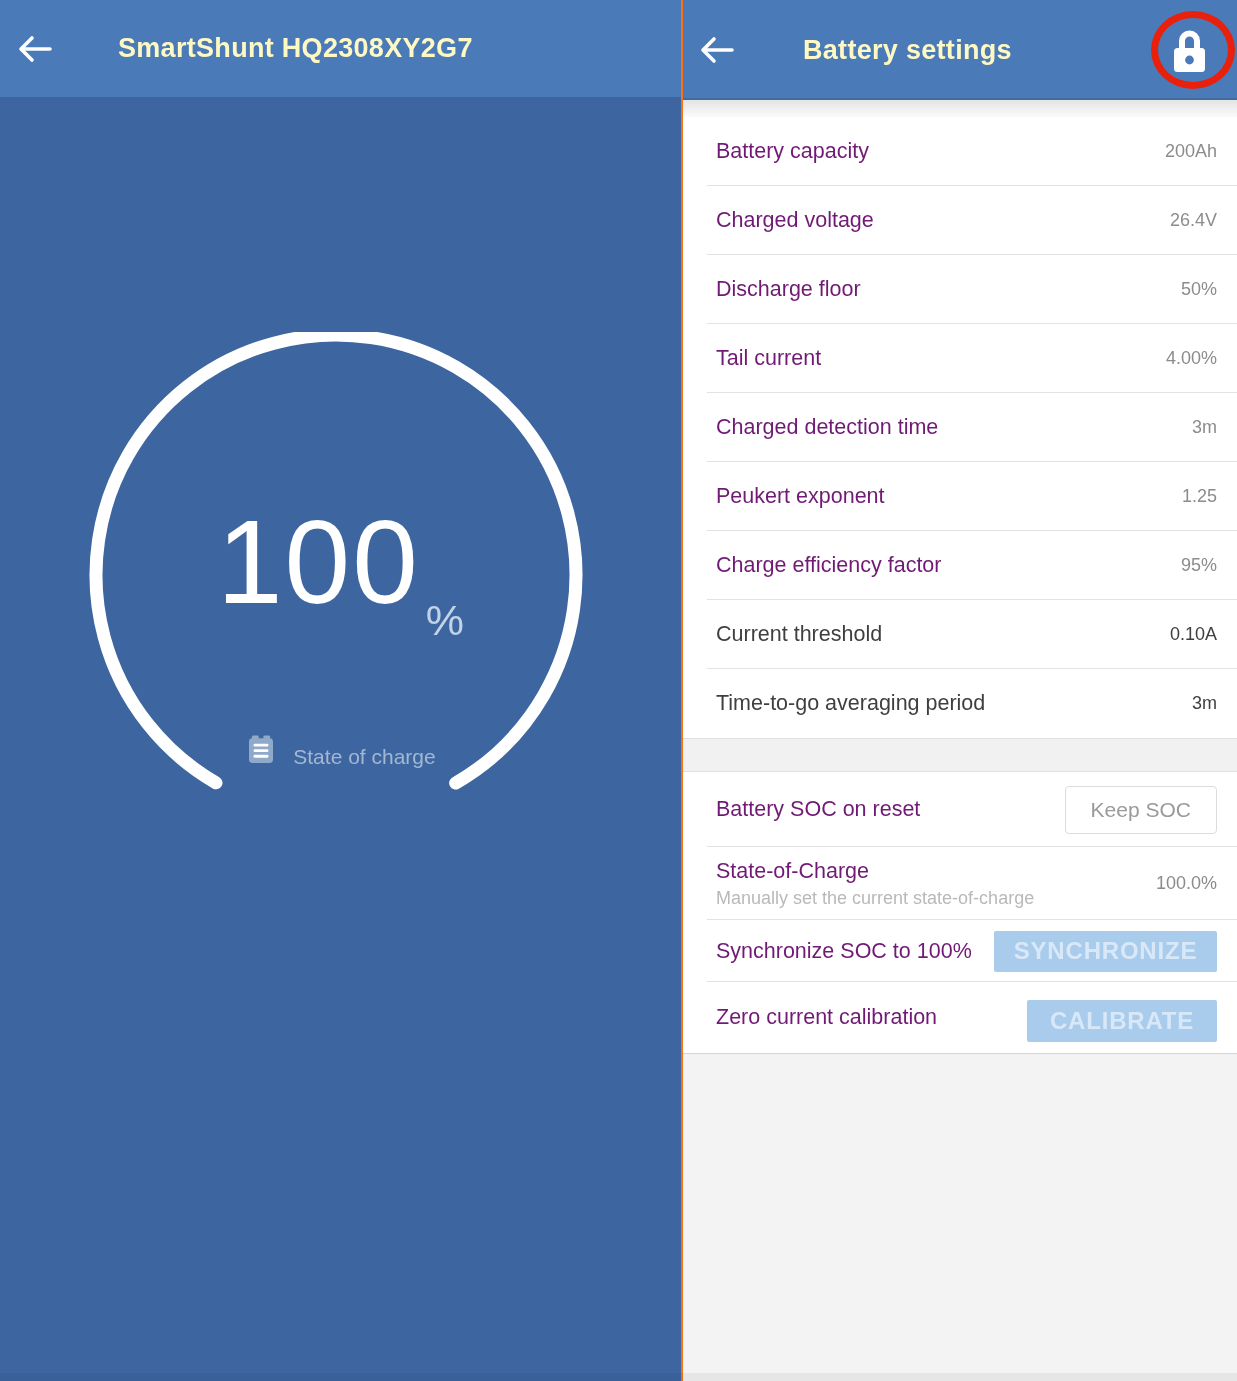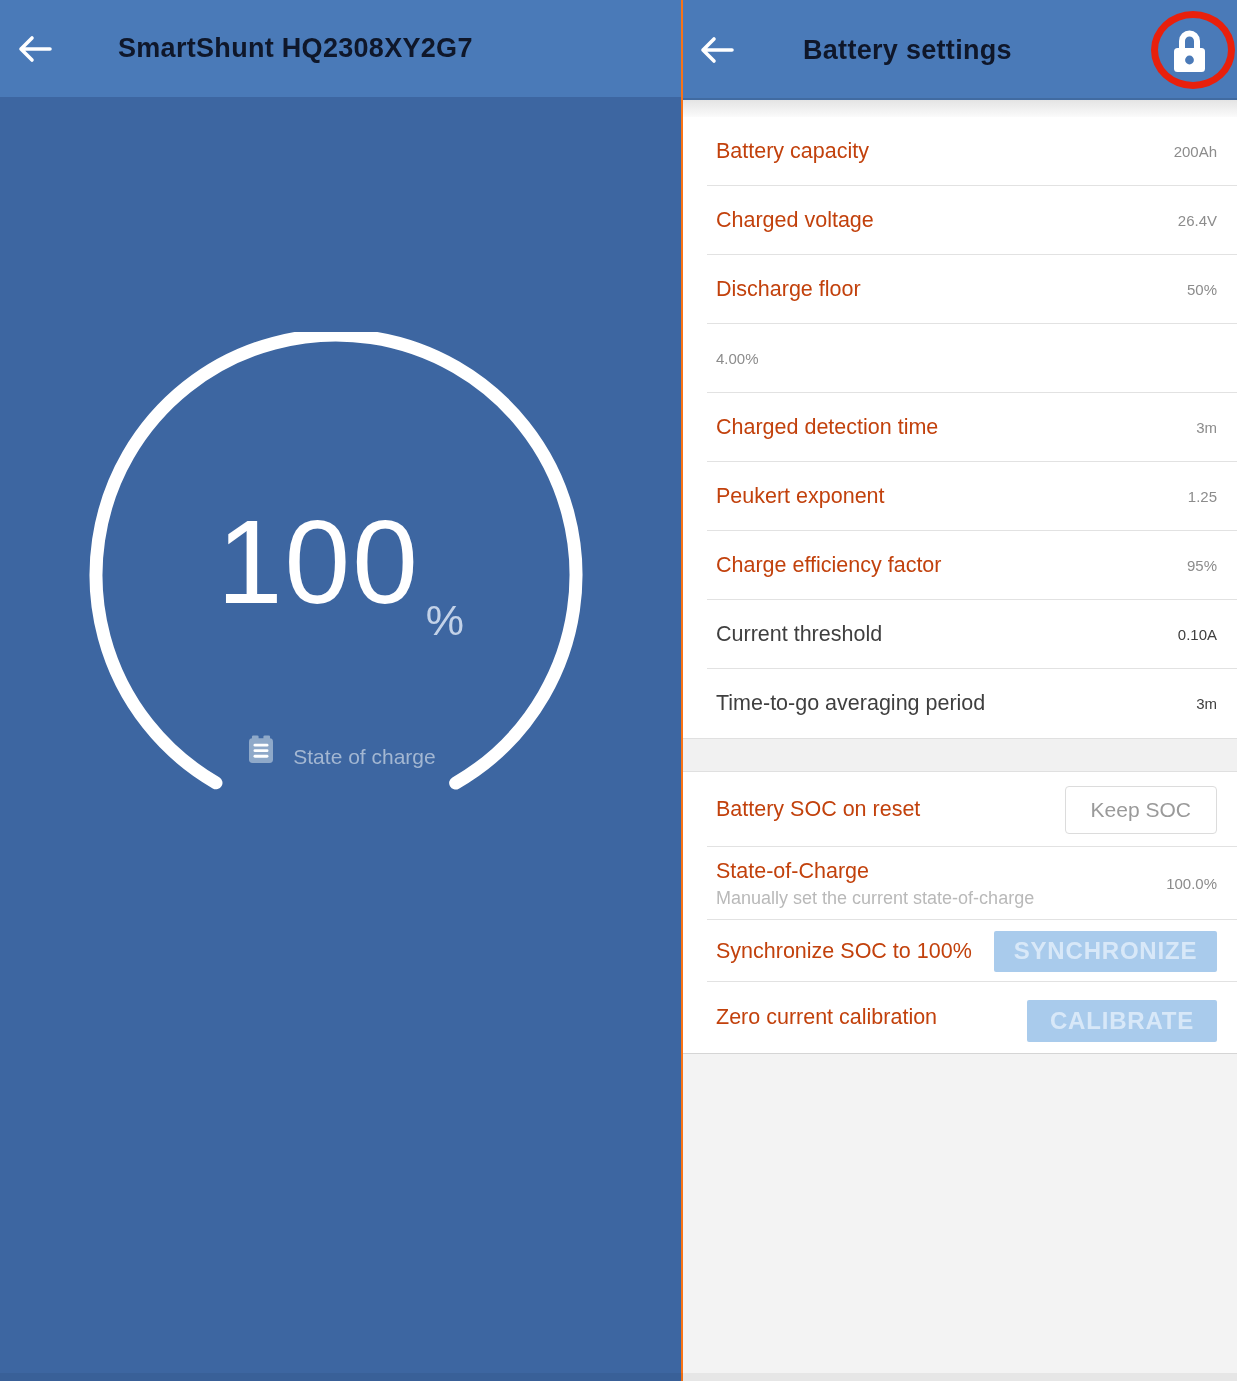--- a/index.html
+++ b/index.html
@@ -5,21 +5,21 @@
   * { margin:0; padding:0; box-sizing:border-box; }
   html,body { background:#ffffff; }
   body { font-family:"Liberation Sans", sans-serif; }
   .screen { position:relative; width:1237px; height:1381px; overflow:hidden; background:#f3f3f3; }
 
   
   .left-panel { position:absolute; left:0; top:0; width:681px; height:1381px; background:#3d66a1; }
   .left-header { position:relative; height:97px; background:#4a7ab8; display:flex; align-items:center; }
   .back-btn { width:70px; height:97px; display:flex; align-items:center; justify-content:center; cursor:pointer; background:none; border:none; }
   .back-btn svg { display:block; }
-  .hdr-title { color:#0f172a; font-size:27px; font-weight:bold; letter-spacing:.3px; margin-left:48px; white-space:nowrap; }
+  .hdr-title { color:#fef9c3; font-size:27px; font-weight:bold; letter-spacing:.3px; margin-left:48px; white-space:nowrap; }
   .left-header .hdr-title { margin-left:48px; }
 
   .gauge-arc { position:absolute; left:0; top:332px; }
   .gauge-number { position:absolute; left:0; top:498px; width:681px; display:flex; justify-content:center; align-items:flex-start; pointer-events:none; }
   .gauge-number .val { color:#ffffff; font-size:118px; font-weight:300; line-height:1.1; letter-spacing:2px; }
   .gauge-number .pct { color:#c3d2e8; font-size:43px; font-weight:400; margin-top:98px; margin-left:6px; }
   .gauge-caption { position:absolute; left:0; top:733px; width:681px; display:flex; justify-content:center; align-items:flex-end; gap:16px; }
   .gauge-caption .cap-text { color:#a3b7d2; font-size:21px; }
 
   
@@ -29,22 +29,22 @@
   .right-header .hdr-title { margin-left:52px; }
   .lock-btn { position:absolute; right:24px; top:28px; width:48px; height:48px; background:none; border:none; cursor:pointer; display:flex; align-items:center; justify-content:center; }
   .annotation-circle { position:absolute; left:468px; top:11px; width:84px; height:78px; border:7px solid #e8200c; border-radius:50%; pointer-events:none; }
 
   .header-shadow { height:17px; background:linear-gradient(#e4e4e4, #fbfbfb); }
   .content-card { background:#ffffff; border-bottom:1px solid #d5d5d5; }
 
   .row { position:relative; display:flex; align-items:center; padding:0 20px 0 33px; height:69px; cursor:pointer; }
   .row::after { content:""; position:absolute; left:24px; right:0; bottom:0; height:1px; background:#e2e2e2; }
   .row.no-divider::after { display:none; }
-  .row .lbl { flex:1; font-size:21.5px; color:#c2410c; }
-  .row .val { font-size:15px; color:#8c8c8c; }
+  .row .lbl { flex:1; font-size:21.5px; color:#701a75; }
+  .row .val { font-size:18px; color:#8c8c8c; }
   .row.dark .lbl, .row.dark .val { color:#3f3f3f; }
 
   .section-gap { height:34px; background:#f1f1f1; border-top:1px solid #e0e0e0; border-bottom:1px solid #e0e0e0; }
 
   .row.tall { height:75px; }
   .row.twoline { height:73px;gap:8px; }
   .row.sync { height:62px; }
   .row.cal { height:71px; }
   .row .lbl-stack { flex:1; display:flex; flex-direction:column; gap:4px; }
   .row .sub { font-size:18px; color:#b9b9b9; }
@@ -129,20 +129,21 @@
       </div>
       <div class="row">
         <span class="lbl">Charged voltage</span>
         <span class="val">26.4V</span>
       </div>
       <div class="row">
         <span class="lbl">Discharge floor</span>
         <span class="val">50%</span>
       </div>
       <div class="row">
+        <span class="lbl">Tail current</span>
         <span class="val">4.00%</span>
       </div>
       <div class="row">
         <span class="lbl">Charged detection time</span>
         <span class="val">3m</span>
       </div>
       <div class="row">
         <span class="lbl">Peukert exponent</span>
         <span class="val">1.25</span>
       </div>

